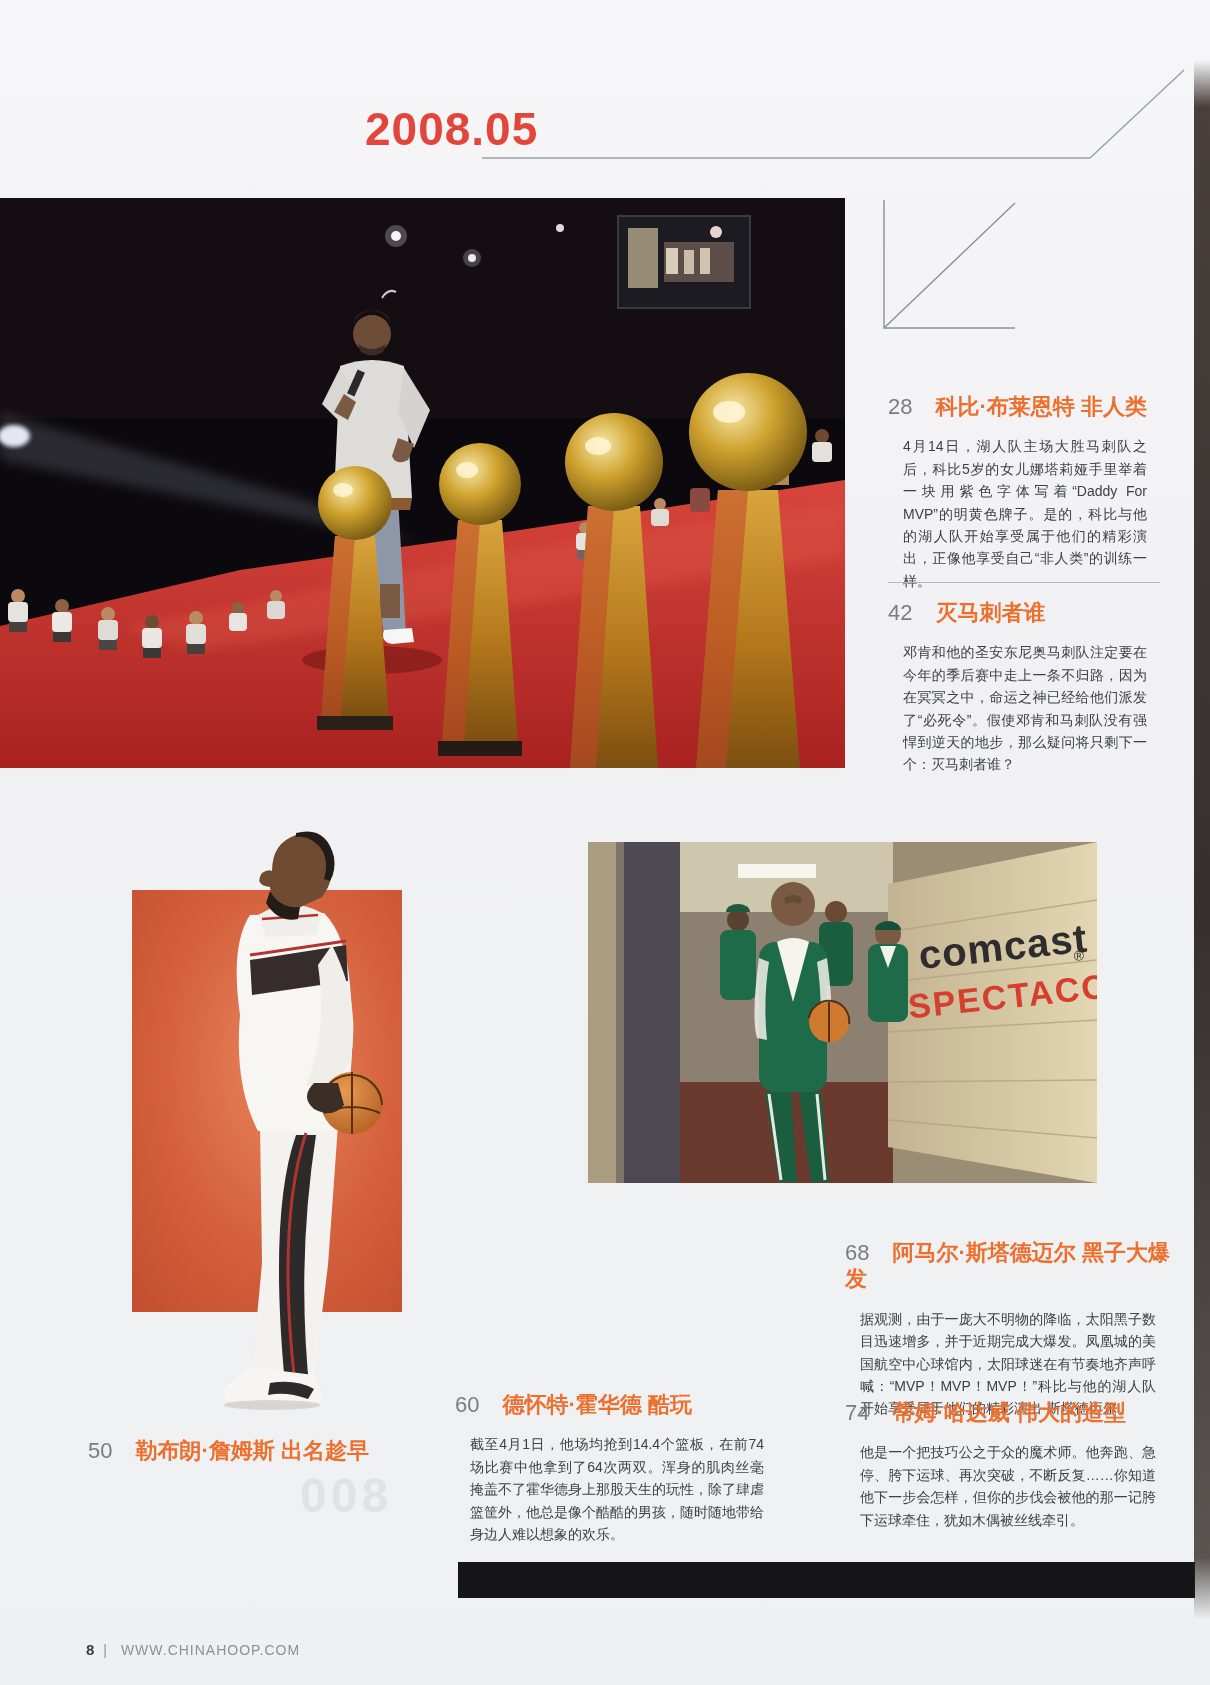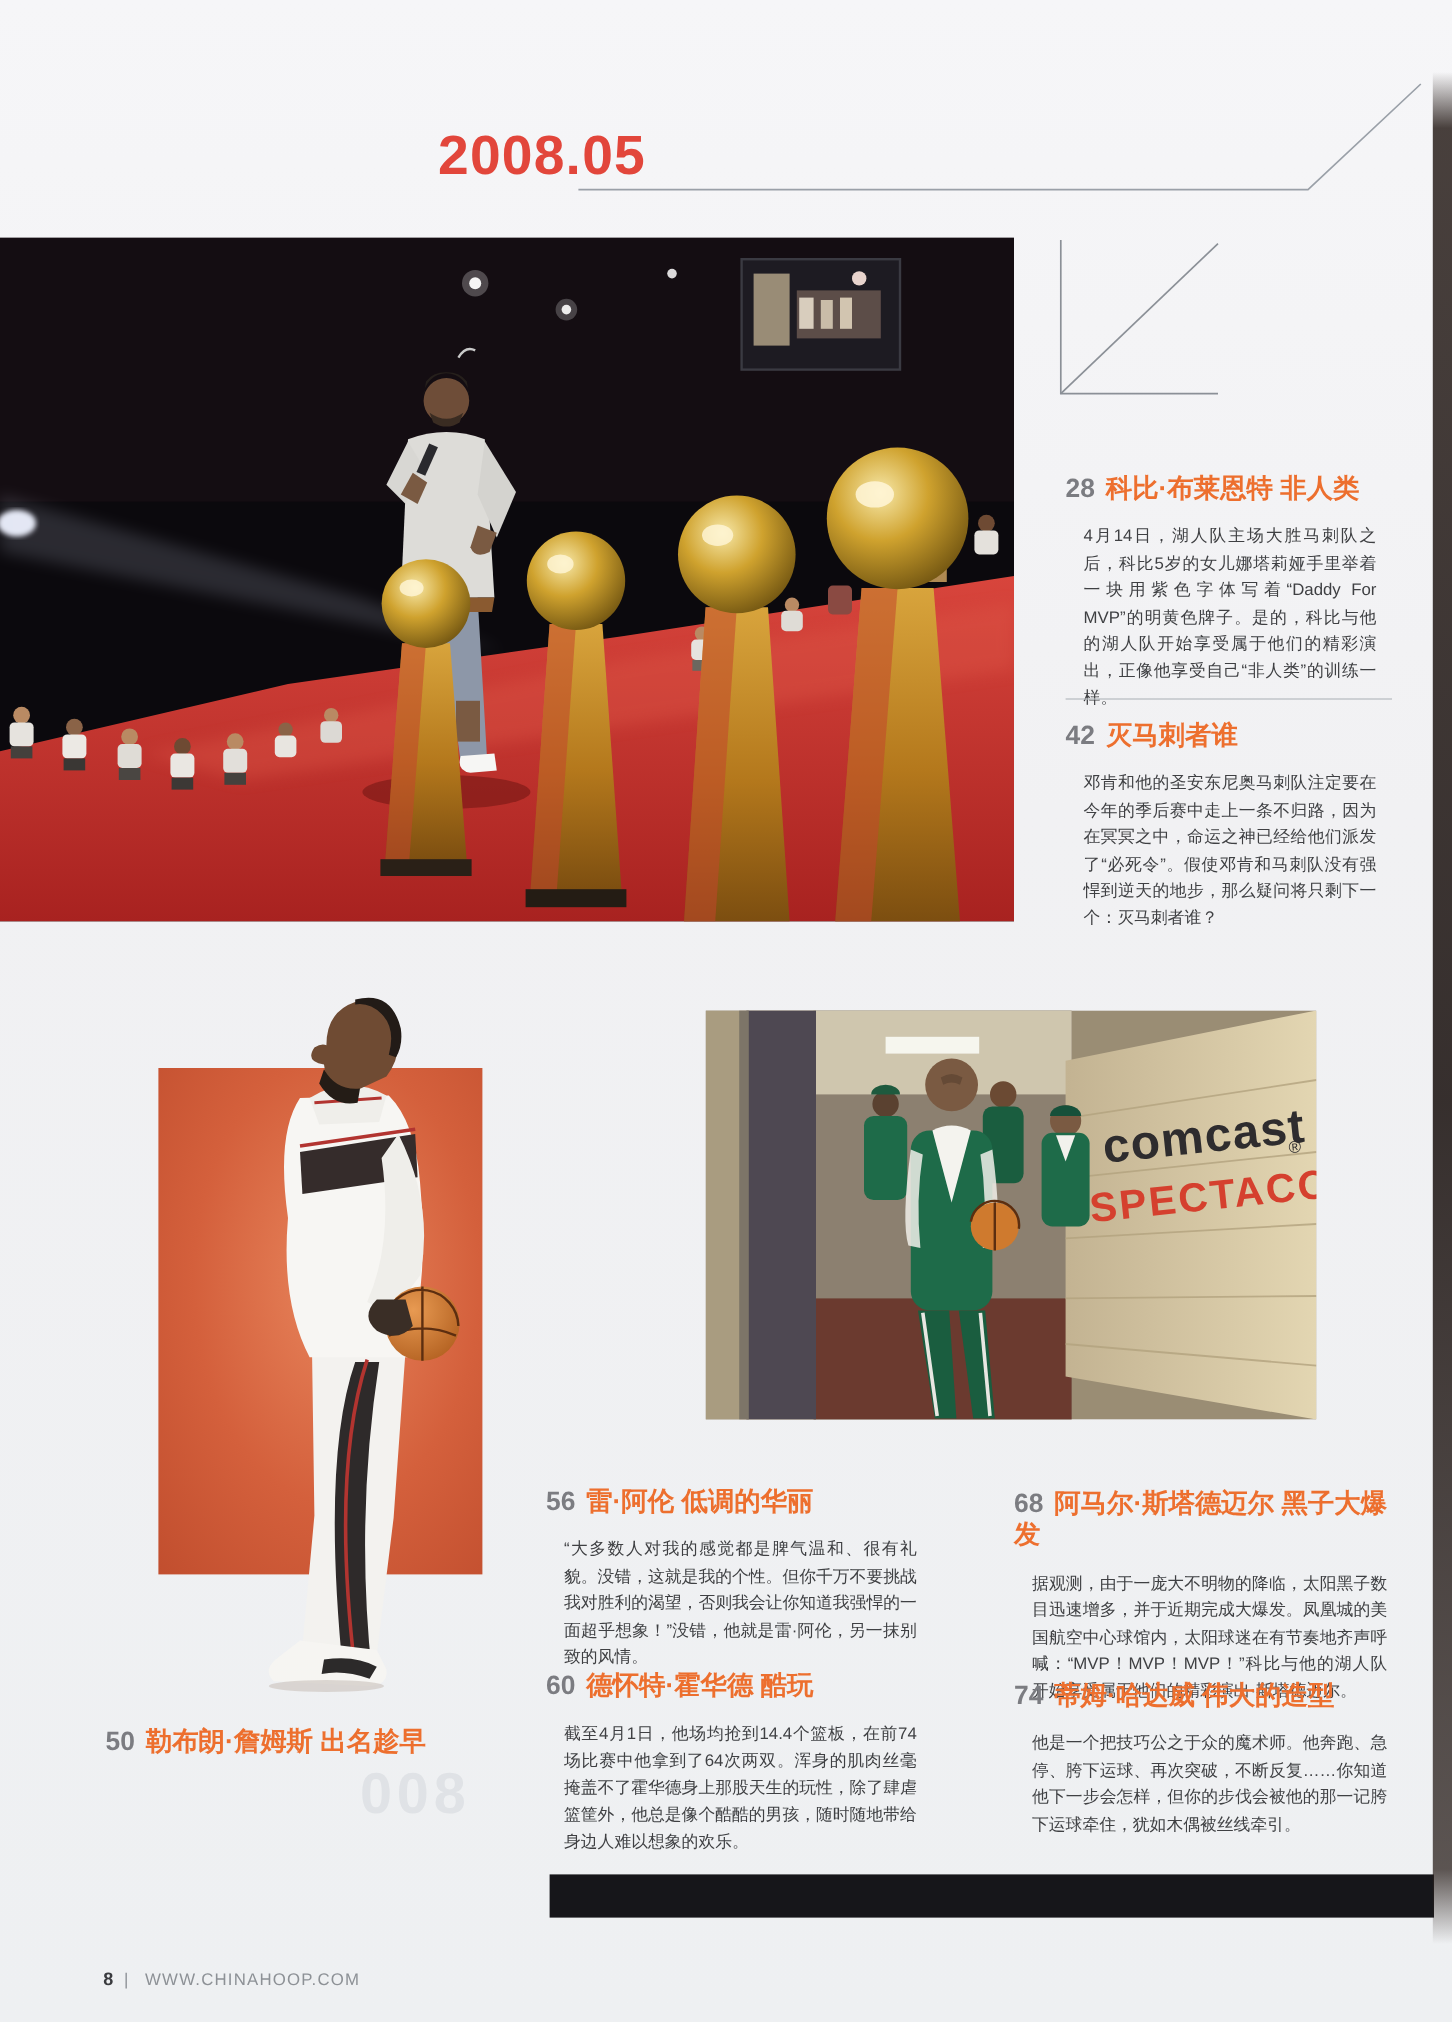--- a/index.html
+++ b/index.html
@@ -15,21 +15,21 @@
     font-family:"DejaVu Sans","Liberation Sans",sans-serif;
   }
   .hdr-issue{
     position:absolute;left:365px;top:102px;
     font-size:46px;font-weight:700;letter-spacing:1px;color:#e2463b;
   }
   .deco{position:absolute;left:0;top:0;pointer-events:none;}
   .photo{position:absolute;display:block;}
   .art{position:absolute;}
   .art h3{margin:0 0 9px 0;font-size:22px;line-height:1.2;font-weight:700;}
-  .art h3 .num{color:#7b7c81;margin-right:9px;font-weight:700;text-align:right;}
+  .art h3 .num{color:#7b7c81;margin-right:23px;font-weight:400;text-align:right;}
   .art h3 .ttl{color:#ed6f2e;}
   .art p{margin:15px;font-size:14px;line-height:1.6;color:#3f4043;text-align:justify;}
   .sep{position:absolute;height:1px;background:#b5b9be;}
   .blackbar{position:absolute;left:458px;top:1562px;width:737px;height:36px;background:#16161a;}
   .watermark{
     position:absolute;left:300px;top:1468px;font-size:48px;font-weight:700;
     color:#c9cdd3;opacity:.38;letter-spacing:4px;
   }
   .footer{position:absolute;left:86px;top:1617px;font-size:14px;letter-spacing:1px;color:#8d9196;margin-top:24px;}
   .footer b{color:#3a3b3f;font-size:15px;margin-right:8px;}
@@ -325,24 +325,20 @@
         <path d="M-9 56 q9 -6 18 0 l-2 6 q-7 -4 -14 0 Z" fill="#50392a" opacity="0.5"></path>
         <circle cx="36" cy="180" r="20" fill="#cf7a2e"></circle>
         <path d="M16 176 a20 20 0 0 1 40 6 M36 160 v40" stroke="#5c2e10" stroke-width="2" fill="none"></path>
         <path d="M-28 250 L-14 340 L4 340 L-2 250 Z" fill="#1a5d3f"></path>
         <path d="M6 250 L18 340 L36 340 L28 250 Z" fill="#1a5d3f"></path>
         <path d="M-24 252 L-12 338 M24 252 L32 338" stroke="#e8e7e2" stroke-width="3"></path>
       </g>
     </g>
   </svg>
 
-  <section class="art" style="left:455px;top:1238px;width:324px">
-    <h3><span class="num">56</span><span class="ttl">雷·阿伦 低调的华丽</span></h3>
-    <p>“大多数人对我的感觉都是脾气温和、很有礼貌。没错，这就是我的个性。但你千万不要挑战我对胜利的渴望，否则我会让你知道我强悍的一面超乎想象！”没错，他就是雷·阿伦，另一抹别致的风情。</p>
-  </section>
 
   <section class="art" style="left:455px;top:1392px;width:324px">
     <h3><span class="num">60</span><span class="ttl">德怀特·霍华德 酷玩</span></h3>
     <p>截至4月1日，他场均抢到14.4个篮板，在前74场比赛中他拿到了64次两双。浑身的肌肉丝毫掩盖不了霍华德身上那股天生的玩性，除了肆虐篮筐外，他总是像个酷酷的男孩，随时随地带给身边人难以想象的欢乐。</p>
   </section>
 
   <section class="art" style="left:845px;top:1240px;width:326px">
     <h3><span class="num">68</span><span class="ttl">阿马尔·斯塔德迈尔 黑子大爆发</span></h3>
     <p>据观测，由于一庞大不明物的降临，太阳黑子数目迅速增多，并于近期完成大爆发。凤凰城的美国航空中心球馆内，太阳球迷在有节奏地齐声呼喊：“MVP！MVP！MVP！”科比与他的湖人队开始享受属于他们的精彩演出·斯塔德迈尔。</p>
   </section>

